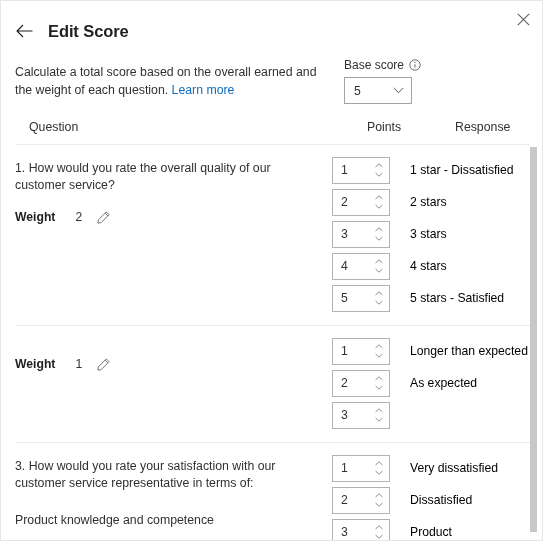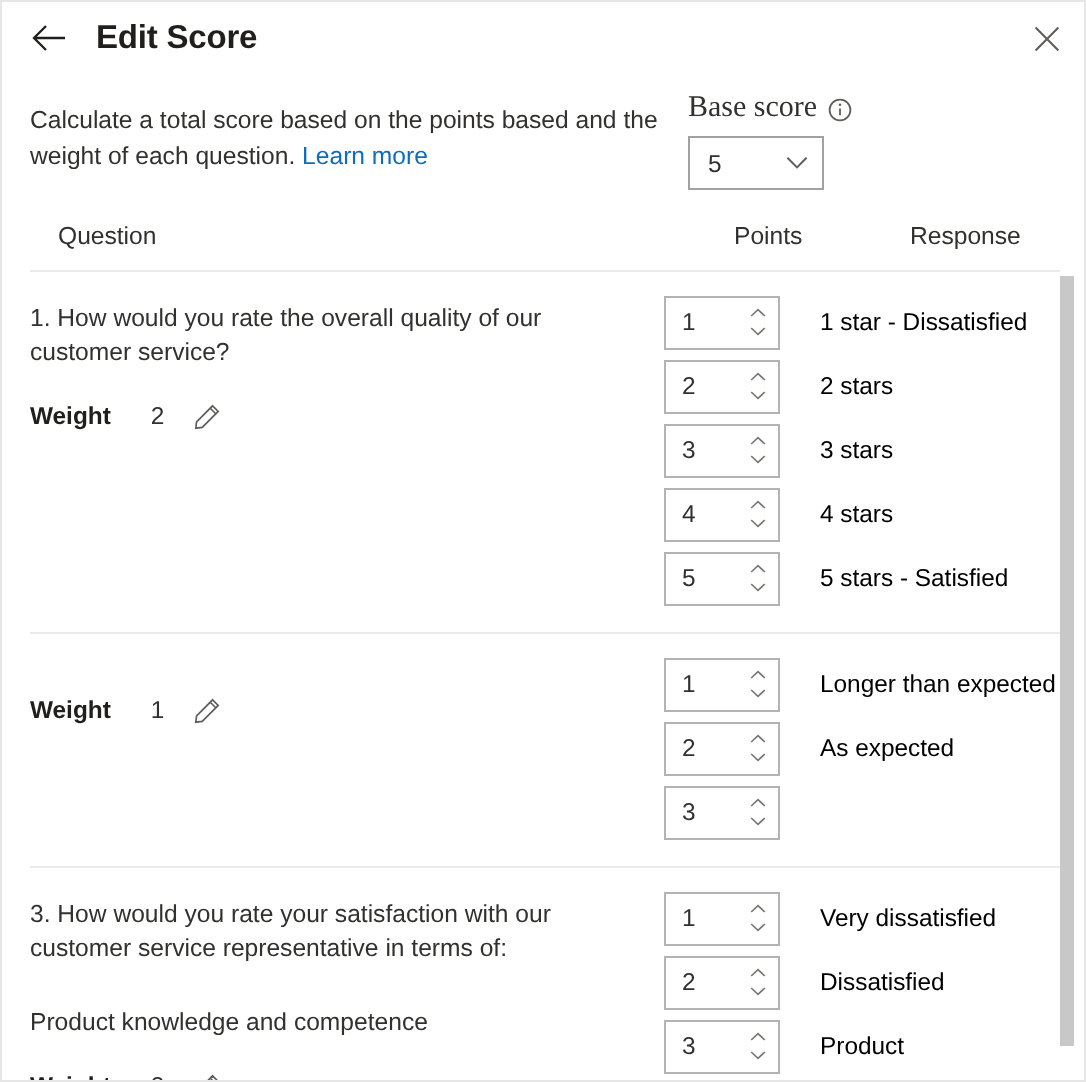--- a/index.html
+++ b/index.html
@@ -21,21 +21,21 @@
     box-sizing: border-box;
     overflow: hidden;
   }
 
   
   .hdr {
     position: relative;
     height: 36px;
     display: flex;
     align-items: center;
-    padding: 0 0 0 10px;
+    padding: 12px 0 0 10px;
   }
   .back-btn {
     width: 26px;
     height: 26px;
     display: flex;
     align-items: center;
     justify-content: center;
     cursor: pointer;
     background: transparent;
     border: none;
@@ -86,24 +86,23 @@
     text-decoration: none;
   }
 
   .basescore-block {
     margin-left: 11px;
     padding-top: 1px;
   }
   .basescore-label-row {
     display: flex;
     align-items: center;
-    font-size: 15px;
+    font-size: 12px;
     color: #323130;
     margin-bottom: 5px;
-    font-family: Liberation Serif, serif;
   }
   .info-icon {
     margin-left: 5px;
     display: inline-flex;
     color: #605e5c;
   }
   .dropdown {
     width: 68px;
     height: 27px;
     border: 1px solid #a2a2a2;
@@ -277,21 +276,21 @@
     <div class="hdr-title">Edit Score</div>
     <button class="close-btn" aria-label="Close">
       <svg width="13" height="13" viewBox="0 0 13 13" fill="none" aria-hidden="true">
         <path d="M0.8 0.8 L12.2 12.2 M12.2 0.8 L0.8 12.2" stroke="currentColor" stroke-width="1.05"></path>
       </svg>
     </button>
   </div>
 
   <div class="intro-row">
     <div class="intro-text">
-      <span>Calculate a total score based on the points based and the weight of each question. </span><a class="learn-link">Learn more</a>
+      <span>Calculate a total score based on the overall earned and the weight of each question. </span><a class="learn-link">Learn more</a>
     </div>
     <div class="basescore-block">
       <div class="basescore-label-row">
         <span>Base score</span>
         <span class="info-icon">
           <svg width="12" height="12" viewBox="0 0 12 12" fill="none" aria-hidden="true">
             <circle cx="6" cy="6" r="5.2" stroke="currentColor" stroke-width="0.9"></circle>
             <path d="M6 5.2 V8.6" stroke="currentColor" stroke-width="0.9"></path>
             <circle cx="6" cy="3.4" r="0.62" fill="currentColor"></circle>
           </svg>

